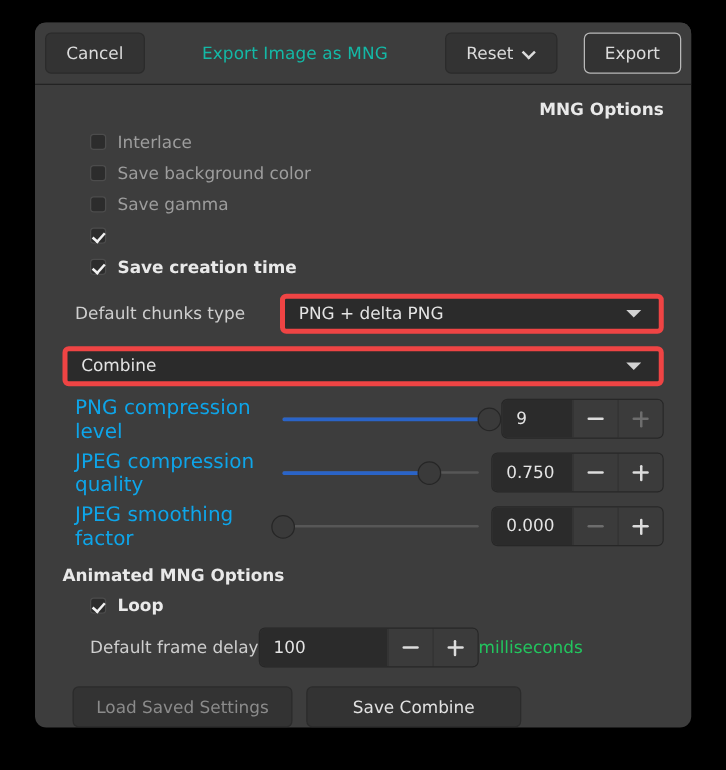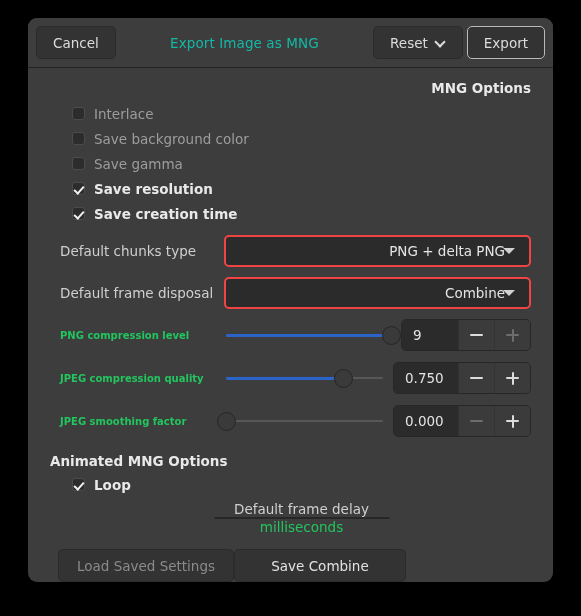--- a/index.html
+++ b/index.html
@@ -10,21 +10,21 @@
   }
   .dialog{
     position:absolute;left:28px;top:18px;width:525px;height:564px;
     background:#3d3d3d;border-radius:9px;overflow:hidden;
     display:flex;flex-direction:column;
   }
   
   .headerbar{
     height:50px;flex:0 0 50px;background:#3d3d3d;
     border-bottom:1px solid #232323;
-    display:flex;align-items:center;padding:0 8px;gap:4px;box-sizing:border-box;
+    display:flex;align-items:center;padding:0 8px;gap:21px;box-sizing:border-box;
   }
   .btn{
     background:#333333;border:1px solid #2b2b2b;border-radius:5px;
     color:#dcdcdc;font-size:13.5px;height:33px;padding:0 16px;
     display:flex;align-items:center;justify-content:center;gap:7px;
     box-sizing:border-box;cursor:pointer;white-space:nowrap;
   }
   .btn.focus{border:1px solid #b9b9b9;}
   .hdr-title{
     flex:1;text-align:center;color:#14b8a6;font-size:13.5px;font-weight:normal;
@@ -56,32 +56,32 @@
     content:"";position:absolute;left:3px;top:1px;width:4px;height:8px;
     border-right:2px solid #f2f2f2;border-bottom:2px solid #f2f2f2;
     transform:rotate(42deg);
   }
   .cl{font-size:13.5px;color:#9d9d9d;}
   .cl.on{color:#e9e9e9;font-weight:bold;}
   
   .row{display:flex;align-items:center;height:34px;margin-top:8px;}
   .row .lab{font-size:13.5px;color:#cfcfcf;width:174px;flex:0 0 174px;padding-left:10px;box-sizing:border-box;}
   .combo{
-    flex:1;height:32px;background:#2b2b2b;border:2px solid #ef4444;border-radius:5px;
-    display:flex;align-items:center;padding:0 24px;box-sizing:border-box;
-    color:#e4e4e4;font-size:13.5px;cursor:pointer;position:relative;justify-content:flex-end;
+    flex:1;height:32px;background:#2b2b2b;border:4px solid #ef4444;border-radius:5px;
+    display:flex;align-items:center;padding:0 11px;box-sizing:border-box;
+    color:#e4e4e4;font-size:13.5px;cursor:pointer;position:relative;
   }
   .combo .tri{
     position:absolute;right:14px;top:50%;margin-top:-3px;
     width:0;height:0;border-left:6px solid transparent;border-right:6px solid transparent;
     border-top:6px solid #d2d2d2;
   }
   
   .srow{display:flex;align-items:center;height:36px;margin-top:7px;}
-  .srow .lab{font-size:10px;color:#22c55e;width:176px;flex:0 0 176px;padding-left:10px;box-sizing:border-box;font-weight:bold;}
+  .srow .lab{font-size:16px;color:#0ea5e9;width:176px;flex:0 0 176px;padding-left:10px;box-sizing:border-box;}
   .slider{flex:1;height:30px;position:relative;margin-right:10px;cursor:pointer;}
   .track{
     position:absolute;left:0;right:0;top:50%;height:2px;margin-top:-1px;background:#575757;border-radius:1px;
   }
   .fill{position:absolute;left:0;top:50%;height:3px;margin-top:-1.5px;background:#2a64c8;border-radius:2px;}
   .knob{
     position:absolute;top:50%;width:19px;height:19px;margin-top:-9.5px;margin-left:-9.5px;
     background:#3a3a3a;border:1px solid #262626;border-radius:50%;box-sizing:border-box;
   }
   
@@ -99,25 +99,25 @@
   .gl-minus{display:block;width:13px;height:2px;background:currentColor;border-radius:1px;}
   .gl-plus{display:block;width:13px;height:13px;position:relative;}
   .gl-plus:before,.gl-plus:after{content:"";position:absolute;background:currentColor;border-radius:1px;}
   .gl-plus:before{left:0;top:5.5px;width:13px;height:2px;}
   .gl-plus:after{top:0;left:5.5px;height:13px;width:2px;}
   .spin-num{width:56px;}
   .spin-num3{width:64px;}
   .spin-delay{width:102px;}
   
   .anim-title{color:#e9e9e9;font-size:13.5px;font-weight:bold;margin:14px 0 3px 0;}
-  .delayrow{display:flex;align-items:center;height:34px;padding-left:22px;gap:0;margin-top:4px;flex-direction:column;}
+  .delayrow{display:flex;align-items:center;height:34px;padding-left:22px;gap:0;margin-top:4px;}
   .delayrow .dl{font-size:13.5px;color:#cfcfcf;}
   .ms{font-size:13.5px;color:#22c55e;}
   
-  .footer{display:flex;margin-top:14px;padding-left:8px;text-align:right;}
+  .footer{display:flex;gap:11px;margin-top:14px;padding-left:8px;text-align:right;}
   .fbtn{
     background:#333333;border:1px solid #2b2b2b;border-radius:5px;height:33px;
     display:flex;align-items:center;justify-content:center;
     color:#e2e2e2;font-size:13.5px;cursor:pointer;box-sizing:border-box;
   }
   .fbtn.disabled{color:#8b8b8b;cursor:default;}
   .w-load{width:176px;}
   .w-save{width:172px;}
 </style>
 </head>
@@ -150,37 +150,35 @@
     <div class="checkrow">
       <span class="cbox"></span>
       <span class="cl">Save background color</span>
     </div>
     <div class="checkrow">
       <span class="cbox"></span>
       <span class="cl">Save gamma</span>
     </div>
     <div class="checkrow">
       <span class="cbox checked"></span>
-      <span class="cl on">Save resolution</span>
     </div>
     <div class="checkrow">
       <span class="cbox checked"></span>
       <span class="cl on">Save creation time</span>
     </div>
 
     <div class="row">
       <span class="lab">Default chunks type</span>
       <div class="combo">
         <span>PNG + delta PNG</span>
         <span class="tri"></span>
       </div>
     </div>
 
     <div class="row">
-      <span class="lab">Default frame disposal</span>
       <div class="combo">
         <span>Combine</span>
         <span class="tri"></span>
       </div>
     </div>
 
     <div class="srow">
       <span class="lab">PNG compression level</span>
       <div class="slider">
         <span class="track"></span>

